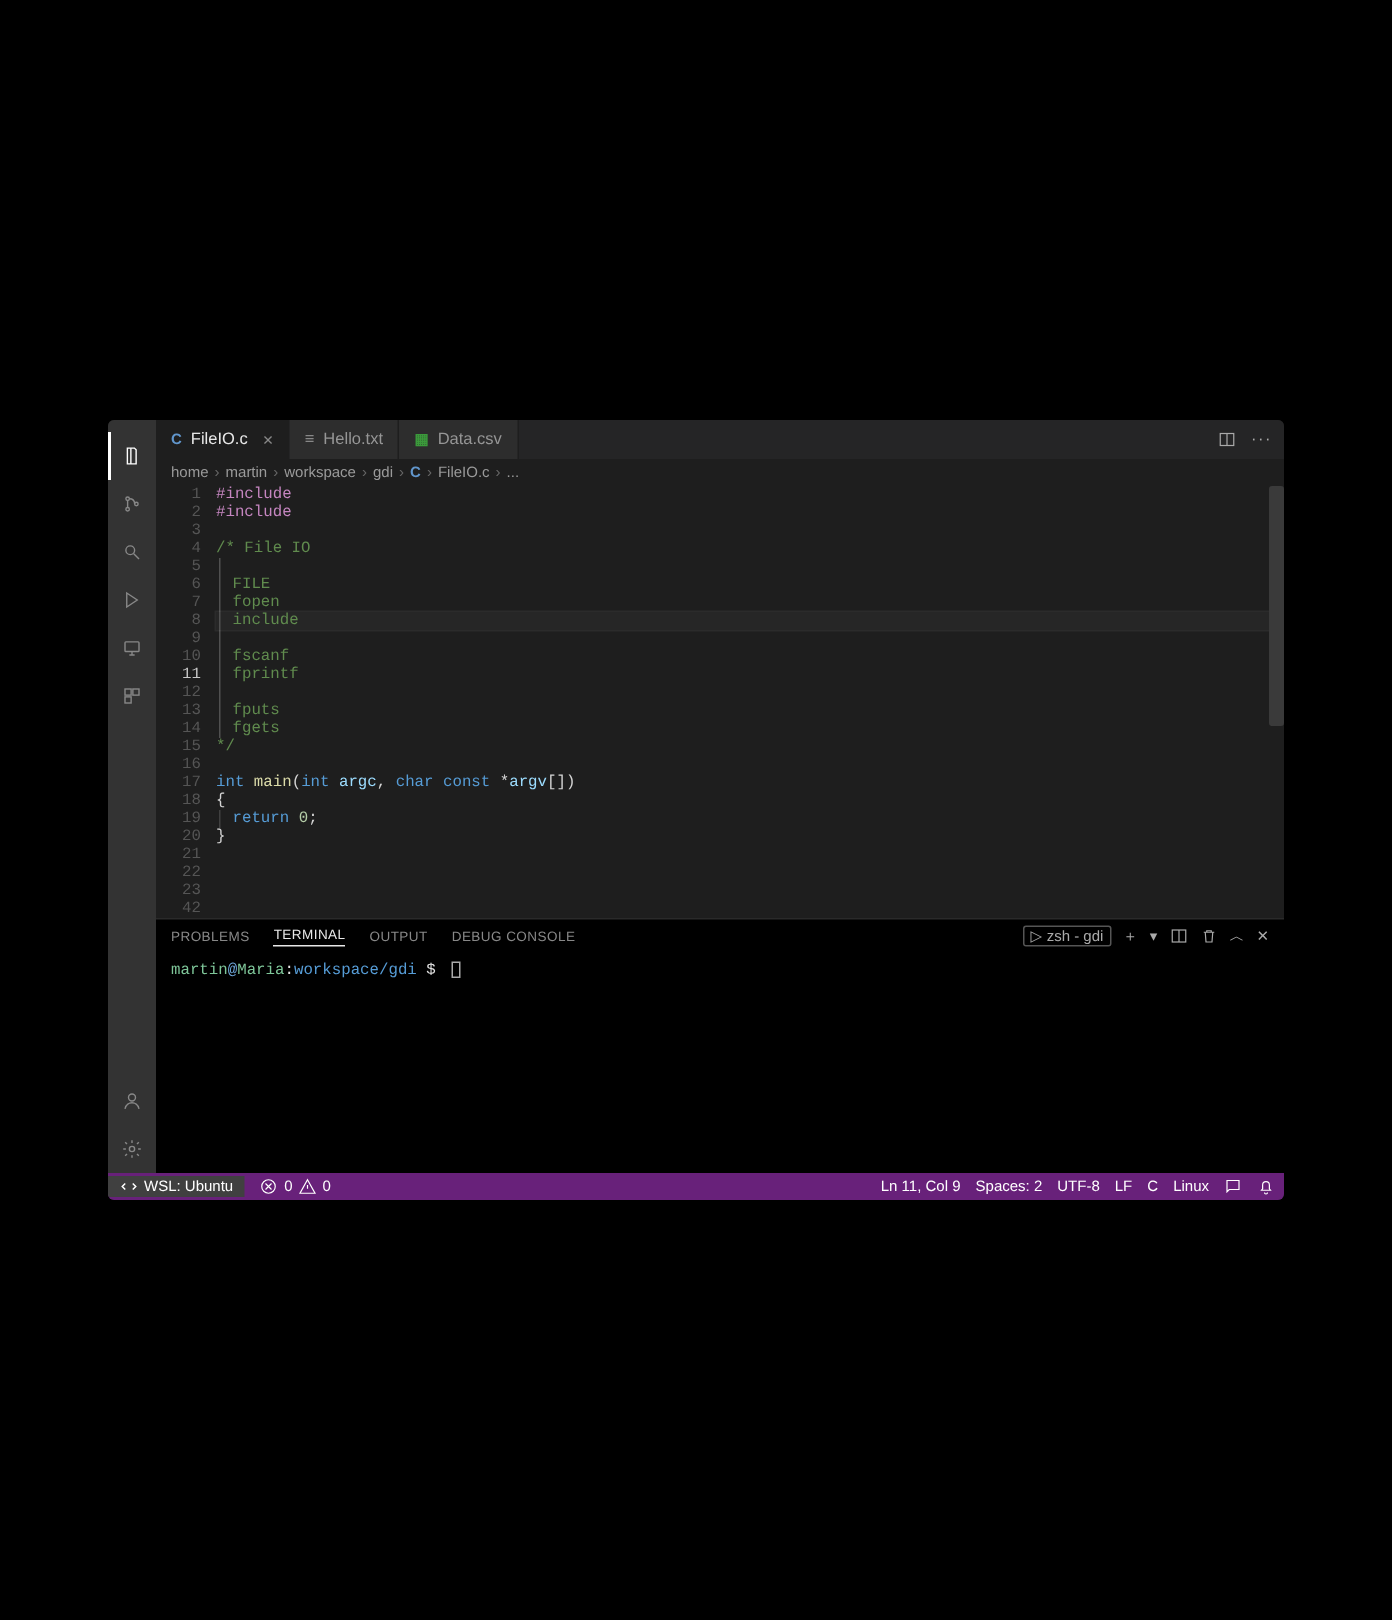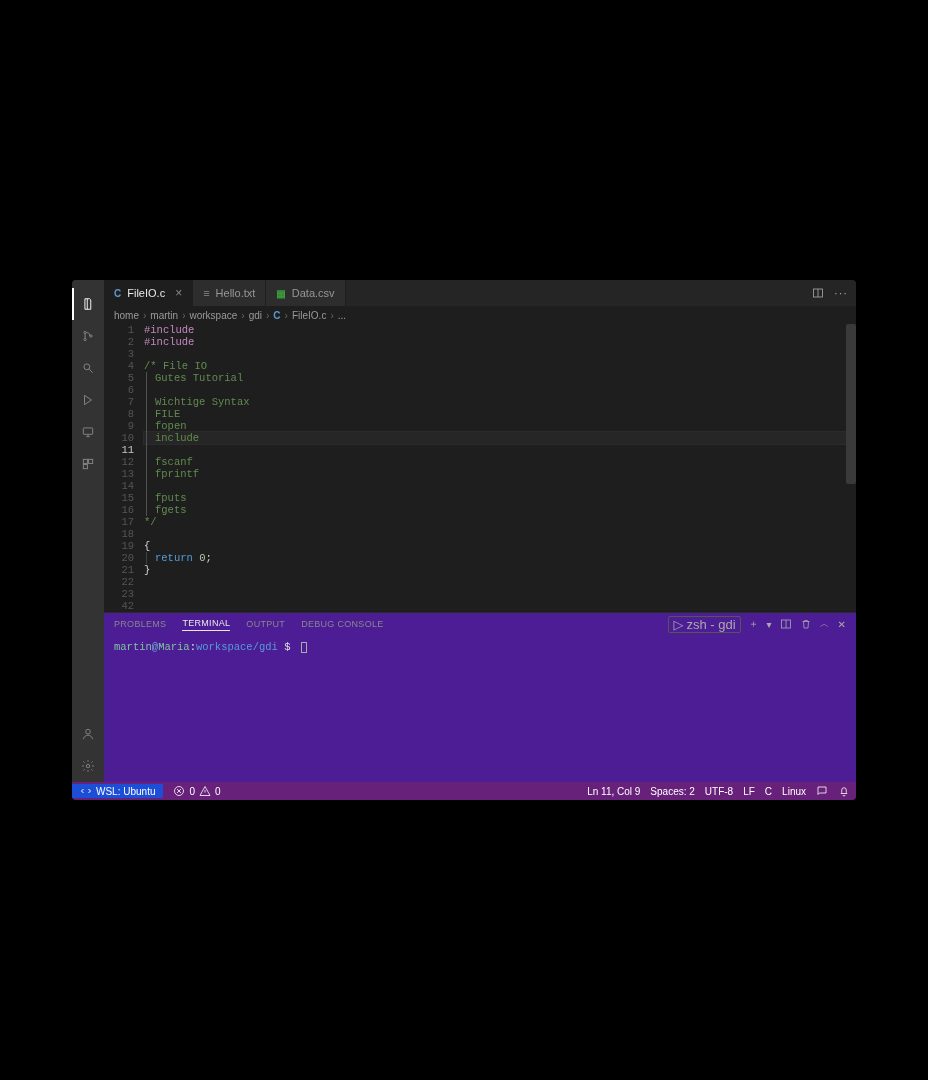--- a/index.html
+++ b/index.html
@@ -116,35 +116,35 @@
   .cmt-bar { display:inline-block; width:3px; border-left:1px solid #505050; height:12px; vertical-align:top; margin-right:6px; margin-left:2px;}
   .editor-scrollthumb {
     position:absolute; right:0; top:0; width:10px; height:160px;
     background:#3a3a3a; border-radius:2px;
   }
   
   .panel {
     height:170px;
     border-top:1px solid #2a2a2a;
     display:flex; flex-direction:column;
-    background:#4c1d95;
+    background:#000000;
   }
   .panel-tabs {
     height:22px;
     display:flex; align-items:center;
     padding:0 10px;
     gap:16px;
     font-size:9px;
     color:#888;
   }
   .panel-tabs .ptab { cursor:pointer; letter-spacing:0.3px; }
   .panel-tabs .ptab.active { color:#e8e8e8; border-bottom:1px solid #e8e8e8; padding-bottom:2px; }
   .panel-tabs .pspacer { flex:1; }
   .panel-tabs .pact { display:flex; gap:8px; align-items:center; color:#aaa; font-size:10px;}
-  .panel-tabs .pact .lbl { border:1px solid #555; border-radius:2px; padding:0 4px; font-size:13px;}
+  .panel-tabs .pact .lbl { border:1px solid #555; border-radius:2px; padding:0 4px; font-size:10px;}
   .panel-body {
     flex:1;
     padding:6px 10px;
     font-family: Consolas, "Courier New", monospace;
     font-size:10.5px;
   }
   .prompt-user { color:#7ec699; }
   .prompt-at   { color:#6fa8dc; }
   .prompt-host { color:#7ec699; }
   .prompt-colon{ color:#e8e8e8; }
@@ -157,21 +157,21 @@
     background:#68217a;
     color:#fff;
     display:flex;
     align-items:center;
     font-size:10px;
     padding:0 6px;
     gap:10px;
   }
   .statusbar .seg { display:flex; align-items:center; gap:4px; cursor:pointer; }
   .statusbar .remote {
-    background:#1d4ed8;
+    background:#404040;
     margin:-0 0 0 -6px;
     height:14px;
     padding:0 8px;
     display:flex;align-items:center;gap:4px;text-align:center;
   }
   .statusbar .sbspacer { flex:1; }
   svg { display:block; }
   .ico12 { width:14px; height:14px; }
   .ico10 { width:12px; height:12px; }
   .ft-c { color:#6196cc; font-weight:bold; font-size:10px; }
@@ -309,34 +309,33 @@
             <div>21</div>
             <div>22</div>
             <div>23</div>
             <div>42</div>
           </div>
         <div class="code" id="code">
             <div class="line"><span class="tok-pp">#include </span><span class="tok-str"><stdio.h></stdio.h></span></div>
             <div class="line"><span class="tok-pp">#include </span><span class="tok-str"><stdlib.h></stdlib.h></span></div>
             <div class="line">&nbsp;</div>
             <div class="line"><span class="tok-cmt">/* File IO</span></div>
-            <div class="line"><span class="cmt-bar"></span><span class="tok-cmt">Gutes Tutorial</span></div>
             <div class="line"><span class="cmt-bar"></span><span class="tok-cmt"></span></div>
-            <div class="line"><span class="cmt-bar"></span><span class="tok-cmt">Wichtige Syntax</span></div>
             <div class="line"><span class="cmt-bar"></span><span class="tok-cmt">FILE</span></div>
             <div class="line"><span class="cmt-bar"></span><span class="tok-cmt">fopen</span></div>
             <div class="line hl"><span class="cmt-bar"></span><span class="tok-cmt">include</span></div>
             <div class="line"><span class="cmt-bar"></span><span class="tok-cmt"></span></div>
             <div class="line"><span class="cmt-bar"></span><span class="tok-cmt">fscanf</span></div>
             <div class="line"><span class="cmt-bar"></span><span class="tok-cmt">fprintf</span></div>
             <div class="line"><span class="cmt-bar"></span><span class="tok-cmt"></span></div>
             <div class="line"><span class="cmt-bar"></span><span class="tok-cmt">fputs</span></div>
             <div class="line"><span class="cmt-bar"></span><span class="tok-cmt">fgets</span></div>
             <div class="line"><span class="tok-cmt">*/</span></div>
             <div class="line">&nbsp;</div>
+            <div class="line"><span class="tok-type">int</span> <span class="tok-fn">main</span><span class="tok-pn">(</span><span class="tok-type">int</span> <span class="tok-var">argc</span><span class="tok-pn">, </span><span class="tok-type">char</span> <span class="tok-kw">const</span> <span class="tok-pn">*</span><span class="tok-var">argv</span><span class="tok-pn">[])</span></div>
             <div class="line"><span class="tok-pn">{</span></div>
             <div class="line"><span class="cmt-bar" style="border-color:#404040;"></span><span class="tok-kw">return</span> <span class="tok-num">0</span><span class="tok-pn">;</span></div>
             <div class="line"><span class="tok-pn">}</span></div>
             <div class="line">&nbsp;</div>
           </div>
         <div class="editor-scrollthumb"></div>
       </div>
 
       <div class="panel">
         <div class="panel-tabs" id="panel-tabs">

